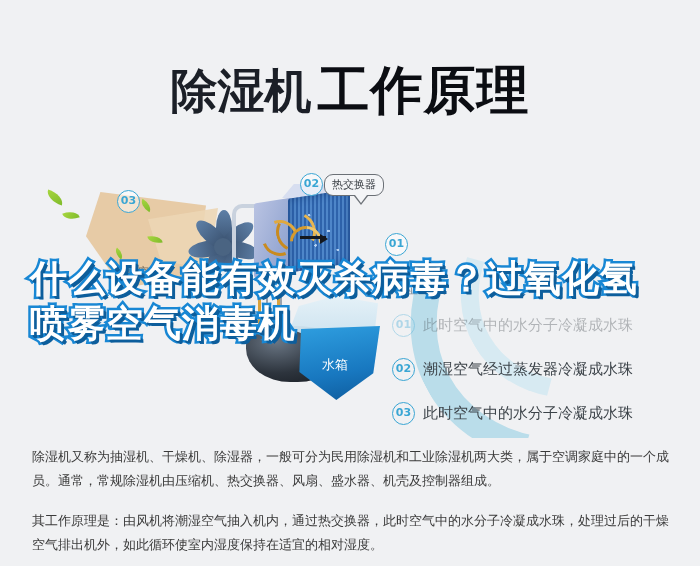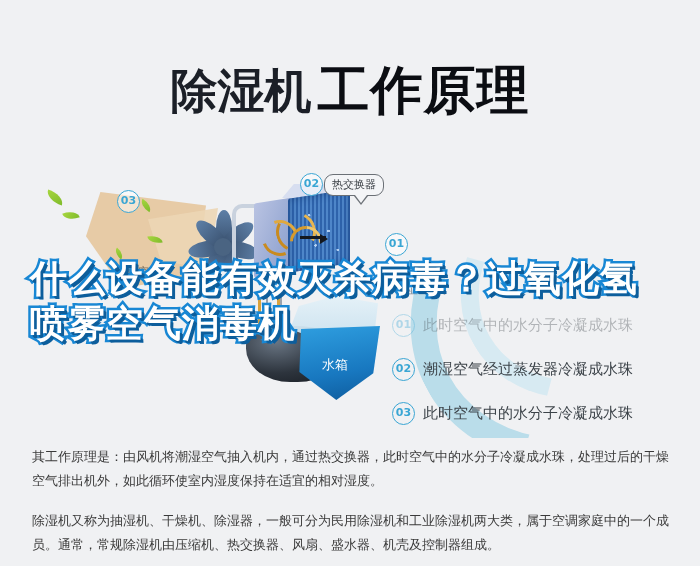--- a/index.html
+++ b/index.html
@@ -516,17 +516,17 @@
         <span class="legend-num">03</span>
         <span class="legend-text">此时空气中的水分子冷凝成水珠</span>
       </div>
     </div>
 
   </div>
 
   <div class="overlay">什么设备能有效灭杀病毒？过氧化氢喷雾空气消毒机</div>
 
   <div class="body-copy">
+    <p>除湿机又称为抽湿机、干燥机、除湿器，一般可分为民用除湿机和工业除湿机两大类，属于空调家庭中的一个成员。通常，常规除湿机由压缩机、热交换器、风扇、盛水器、机壳及控制器组成。</p>
     <p>其工作原理是：由风机将潮湿空气抽入机内，通过热交换器，此时空气中的水分子冷凝成水珠，处理过后的干燥空气排出机外，如此循环使室内湿度保持在适宜的相对湿度。</p>
-    <p>除湿机又称为抽湿机、干燥机、除湿器，一般可分为民用除湿机和工业除湿机两大类，属于空调家庭中的一个成员。通常，常规除湿机由压缩机、热交换器、风扇、盛水器、机壳及控制器组成。</p>
   </div>
 
 </div>
 
 </body></html>

